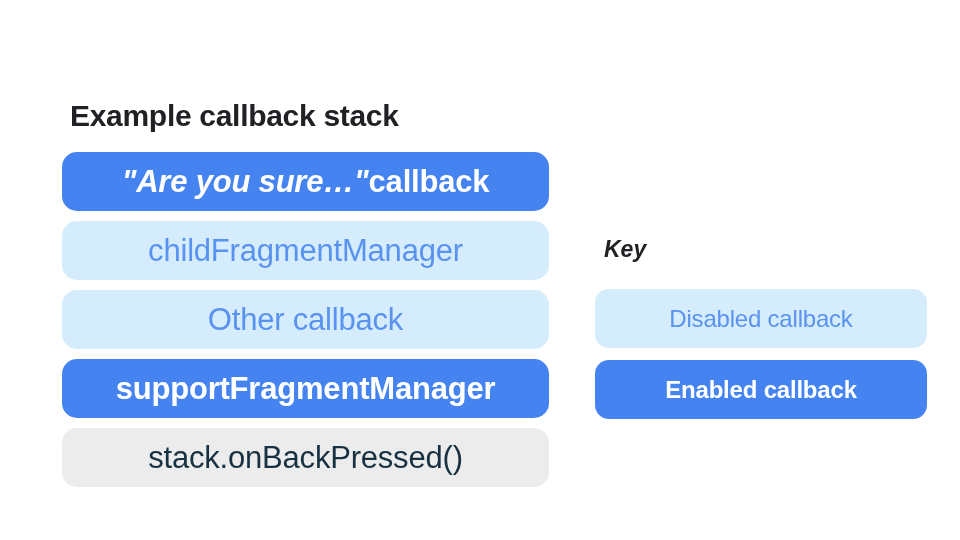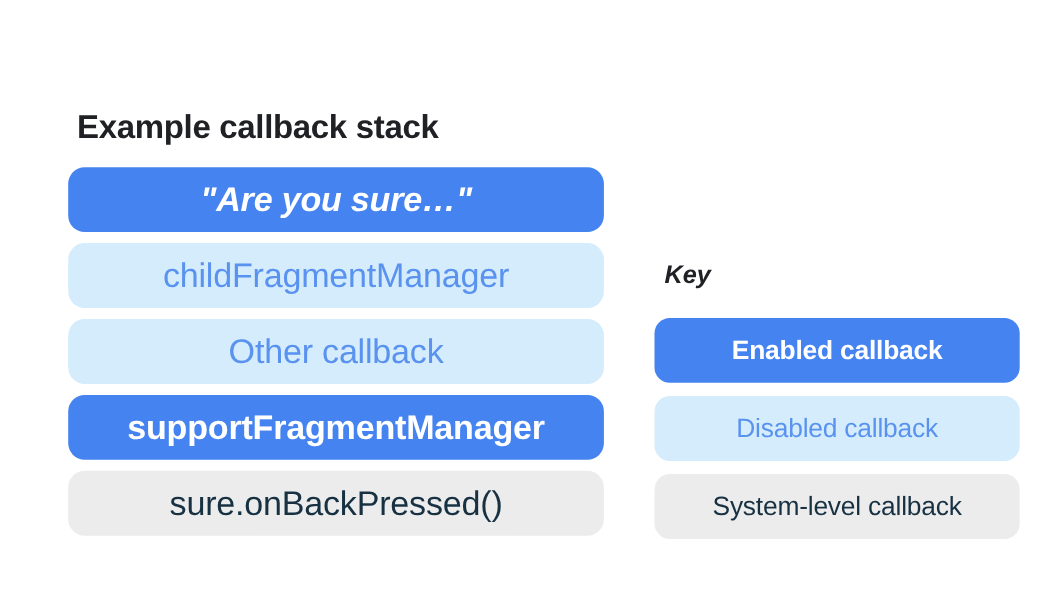--- a/index.html
+++ b/index.html
@@ -76,42 +76,40 @@
 </style>
 </head>
 <body>
 
 <div class="canvas" style="--background: #ffffff; --heading-text: #202124; --enabled-bg: #4583F0; --enabled-text: #ffffff; --disabled-bg: #D4ECFC; --disabled-text: #5A92F0; --system-bg: #ECECEC; --system-text: #173142;">
   <div>
     <h1 class="stack-title">Example callback stack</h1>
     <div class="stack-list" id="stack-list">
         <div class="box enabled bold">
           <span class="seg-italic">"Are you sure…"</span>
+          <span class="seg-regular"> callback</span>
         </div>
         <div class="box disabled">
           <span class="seg-regular">childFragmentManager</span>
         </div>
         <div class="box disabled">
           <span class="seg-regular">Other callback</span>
         </div>
         <div class="box enabled bold">
           <span class="seg-regular">supportFragmentManager</span>
         </div>
         <div class="box system">
-          <span class="seg-regular">sure.onBackPressed()</span>
+          <span class="seg-regular">stack.onBackPressed()</span>
         </div>
       </div>
   </div>
   <div>
     <h2 class="key-title">Key</h2>
     <div class="key-list" id="key-list">
-        <div class="box enabled bold">
-          <span class="seg-regular">Enabled callback</span>
-        </div>
         <div class="box disabled">
           <span class="seg-regular">Disabled callback</span>
         </div>
-        <div class="box system">
-          <span class="seg-regular">System-level callback</span>
+        <div class="box enabled bold">
+          <span class="seg-regular">Enabled callback</span>
         </div>
       </div>
   </div>
 </div>
 
 </body></html>

